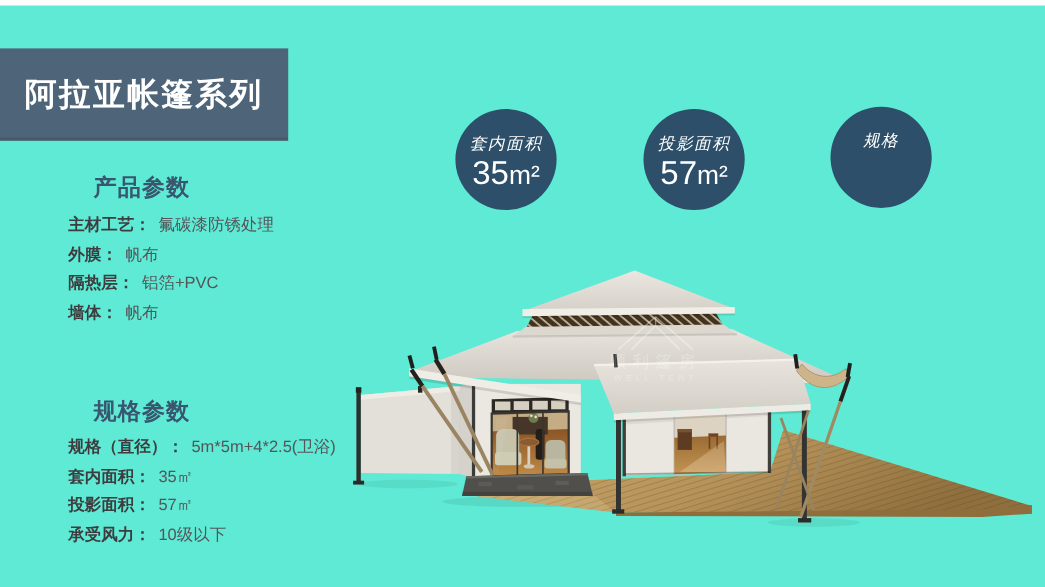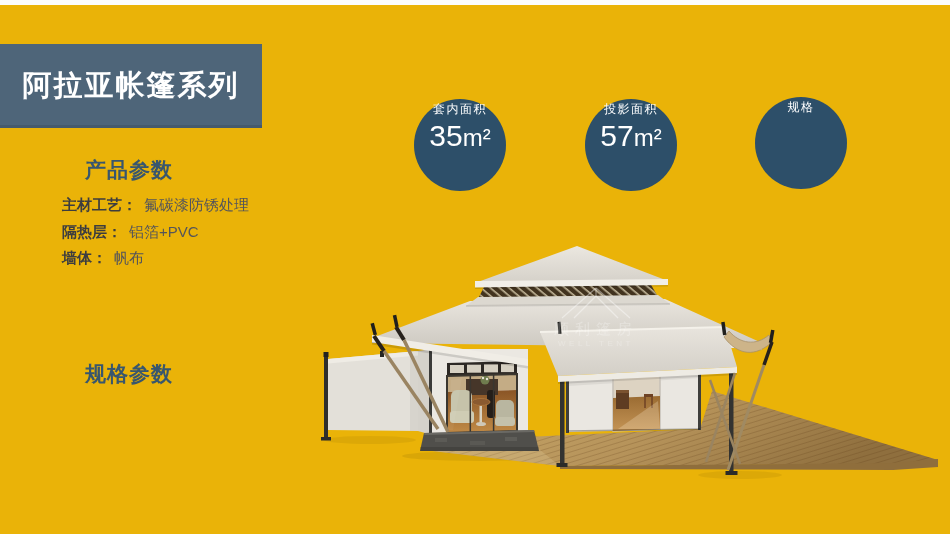--- a/index.html
+++ b/index.html
@@ -2,21 +2,21 @@
 <html><head>
 <meta charset="utf-8">
 <style>
   html,body{margin:0;padding:0;}
   body{
     width:950px;height:534px;overflow:hidden;
     background:#eef0f1;
     font-family:"Liberation Sans","DejaVu Sans",sans-serif;
     position:relative;
   }
-  .stage{position:absolute;inset:0;width:950px;height:534px;background:#eab308;}
+  .stage{position:absolute;inset:0;width:950px;height:534px;background:#5eead4;}
   .topline{position:absolute;top:0;left:0;width:950px;height:5px;background:#fbfcfd;}
 
   
   .banner{
     position:absolute;left:0;top:44px;width:262px;height:84px;
     background:#4e6579;display:flex;align-items:center;justify-content:center;
     box-shadow:inset 0 -3px 0 rgba(0,0,0,.10);
   }
   .banner .title{color:#ffffff;font-size:29px;font-weight:bold;letter-spacing:2px;}
 
@@ -31,21 +31,21 @@
   .rows-spec{top:396px;width:360px;}
   .param-row{height:26.5px;line-height:22px;font-size:15px;white-space:nowrap;}
   .param-row .lbl{font-weight:bold;color:#3d3d3f;}
   .param-row .val{color:#55555a;margin-left:7px;}
 
   
   .badge{
     position:absolute;width:92px;height:92px;border-radius:50%;
     background:#2d4f69;color:#fff;text-align:center;
   }
-  .badge .blbl{display:block;margin-top:2px;font-size:12px;letter-spacing:1.5px;}
+  .badge .blbl{display:block;margin-top:22px;font-size:15px;letter-spacing:1.5px;font-style:italic;}
   .badge .bval{display:block;margin-top:1px;font-size:30px;}
   .badge .bunit{font-size:24px;}
   .badge.small-val .bval{font-size:26px;margin-top:5px;}
   .badge1{left:414px;top:99px;}
   .badge2{left:585px;top:99px;}
   .badge3{left:755px;top:97px;}
 
   .tent{position:absolute;left:320px;top:230px;width:630px;height:300px;}
 </style>
 </head>
@@ -54,25 +54,32 @@
 <div class="stage">
   <div class="topline"></div>
 
   <div class="banner">
     <span class="title">阿拉亚帐篷系列</span>
   </div>
 
   <div class="section-heading h-product">产品参数</div>
   <div class="rows rows-product">
     <div class="param-row"><span class="lbl">主材工艺：</span><span class="val">氟碳漆防锈处理</span></div>
+    <div class="param-row"><span class="lbl">外膜：</span><span class="val">帆布</span></div>
     <div class="param-row"><span class="lbl">隔热层：</span><span class="val">铝箔+PVC</span></div>
     <div class="param-row"><span class="lbl">墙体：</span><span class="val">帆布</span></div>
   </div>
 
   <div class="section-heading h-spec">规格参数</div>
+  <div class="rows rows-spec">
+    <div class="param-row"><span class="lbl">规格（直径）：</span><span class="val">5m*5m+4*2.5(卫浴)</span></div>
+    <div class="param-row"><span class="lbl">套内面积：</span><span class="val">35㎡</span></div>
+    <div class="param-row"><span class="lbl">投影面积：</span><span class="val">57㎡</span></div>
+    <div class="param-row"><span class="lbl">承受风力：</span><span class="val">10级以下</span></div>
+  </div>
 
   <div class="badge badge1">
     <span class="blbl">套内面积</span>
     <span class="bval"><span>35</span><span class="bunit">m²</span></span>
   </div>
   <div class="badge badge2">
     <span class="blbl">投影面积</span>
     <span class="bval"><span>57</span><span class="bunit">m²</span></span>
   </div>
   <div class="badge badge3 small-val">

